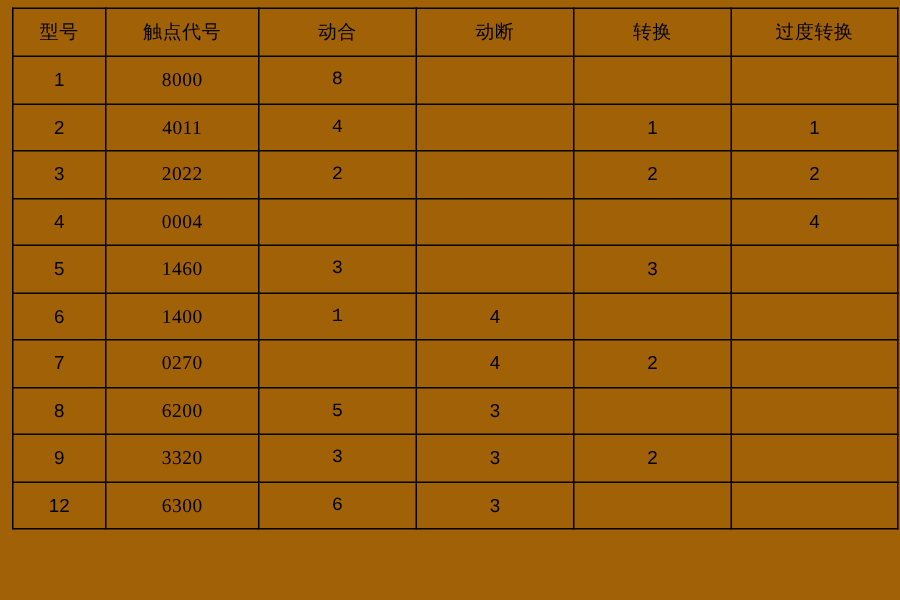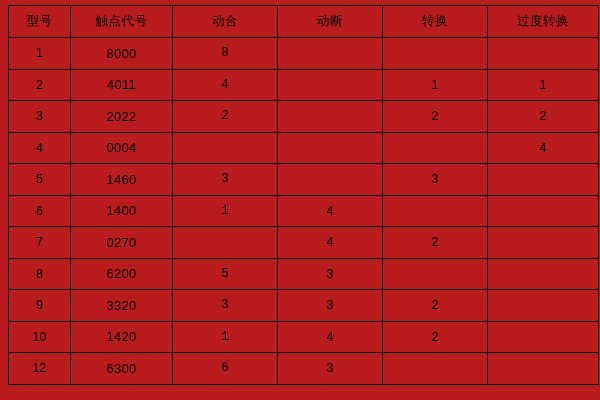--- a/index.html
+++ b/index.html
@@ -11,21 +11,21 @@
     width: 600px;
     height: 400px;
     font-family: "Liberation Sans", "DejaVu Sans", sans-serif;
     color: #000000;
     overflow: hidden;
   }
   .sheet {
     width: 600px;
     height: 400px;
     position: relative;
-    background: #b91c1c;
+    background: #a16207;
   }
   table.spec-table {
     position: absolute;
     left: 8px;
     top: 5px;
     width: 584px;
     border-collapse: collapse;
     table-layout: fixed;
   }
   table.spec-table td,
@@ -41,21 +41,21 @@
     font-size: 12.5px;
     font-weight: bold;
     letter-spacing: 0.5px;
   }
   tbody td {
     height: 30.5px;
     font-size: 12.5px;
   }
   
   .c0 { width: 61px; }
-  .c1 { width: 101px; }
+  .c1 { width: 101px; font-family: Liberation Serif, serif; }
   .c2 { width: 104px; font-family: Liberation Mono, monospace; }
   .c3 { width: 104px; }
   .c4 { width: 104px; }
   .c5 { width: 110px; }
   .num {
     font-size: 12.5px;
   }
   .code {
     font-size: 13px;
     letter-spacing: 0.3px;
@@ -143,28 +143,20 @@
       </tr>
       <tr>
         <td class="c0 num">9</td>
         <td class="c1 code">3320</td>
         <td class="c2 num">3</td>
         <td class="c3 num">3</td>
         <td class="c4 num">2</td>
         <td class="c5 num"></td>
       </tr>
       <tr>
-        <td class="c0 num">10</td>
-        <td class="c1 code">1420</td>
-        <td class="c2 num">1</td>
-        <td class="c3 num">4</td>
-        <td class="c4 num">2</td>
-        <td class="c5 num"></td>
-      </tr>
-      <tr>
         <td class="c0 num">12</td>
         <td class="c1 code">6300</td>
         <td class="c2 num">6</td>
         <td class="c3 num">3</td>
         <td class="c4 num"></td>
         <td class="c5 num"></td>
       </tr>
     </tbody>
   </table>
 </div>

